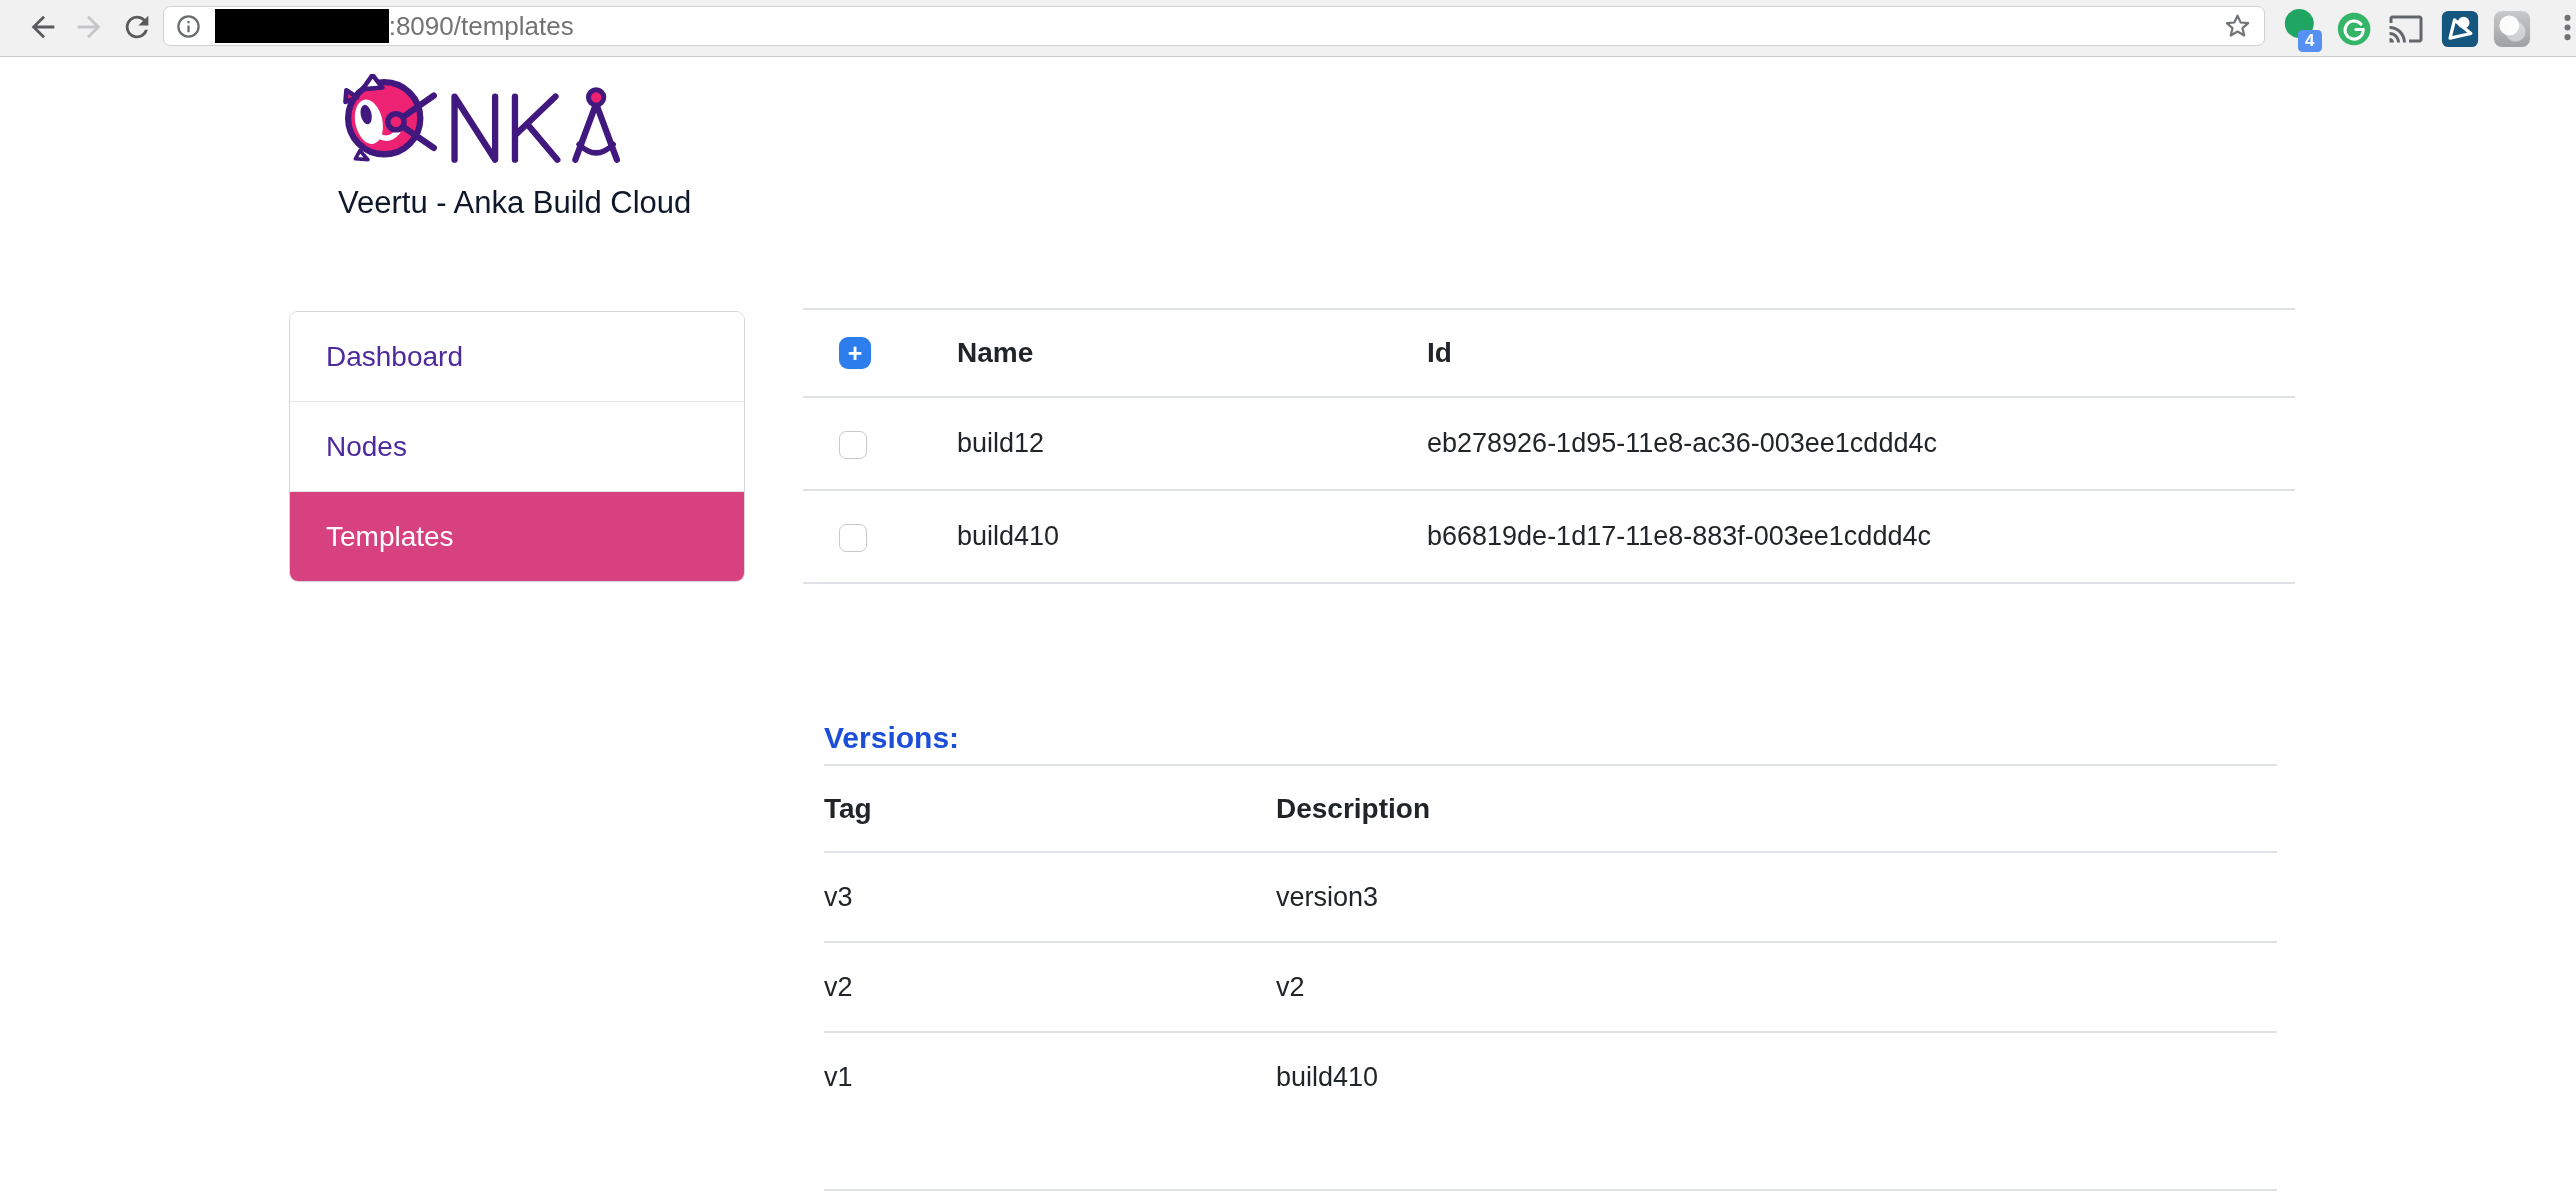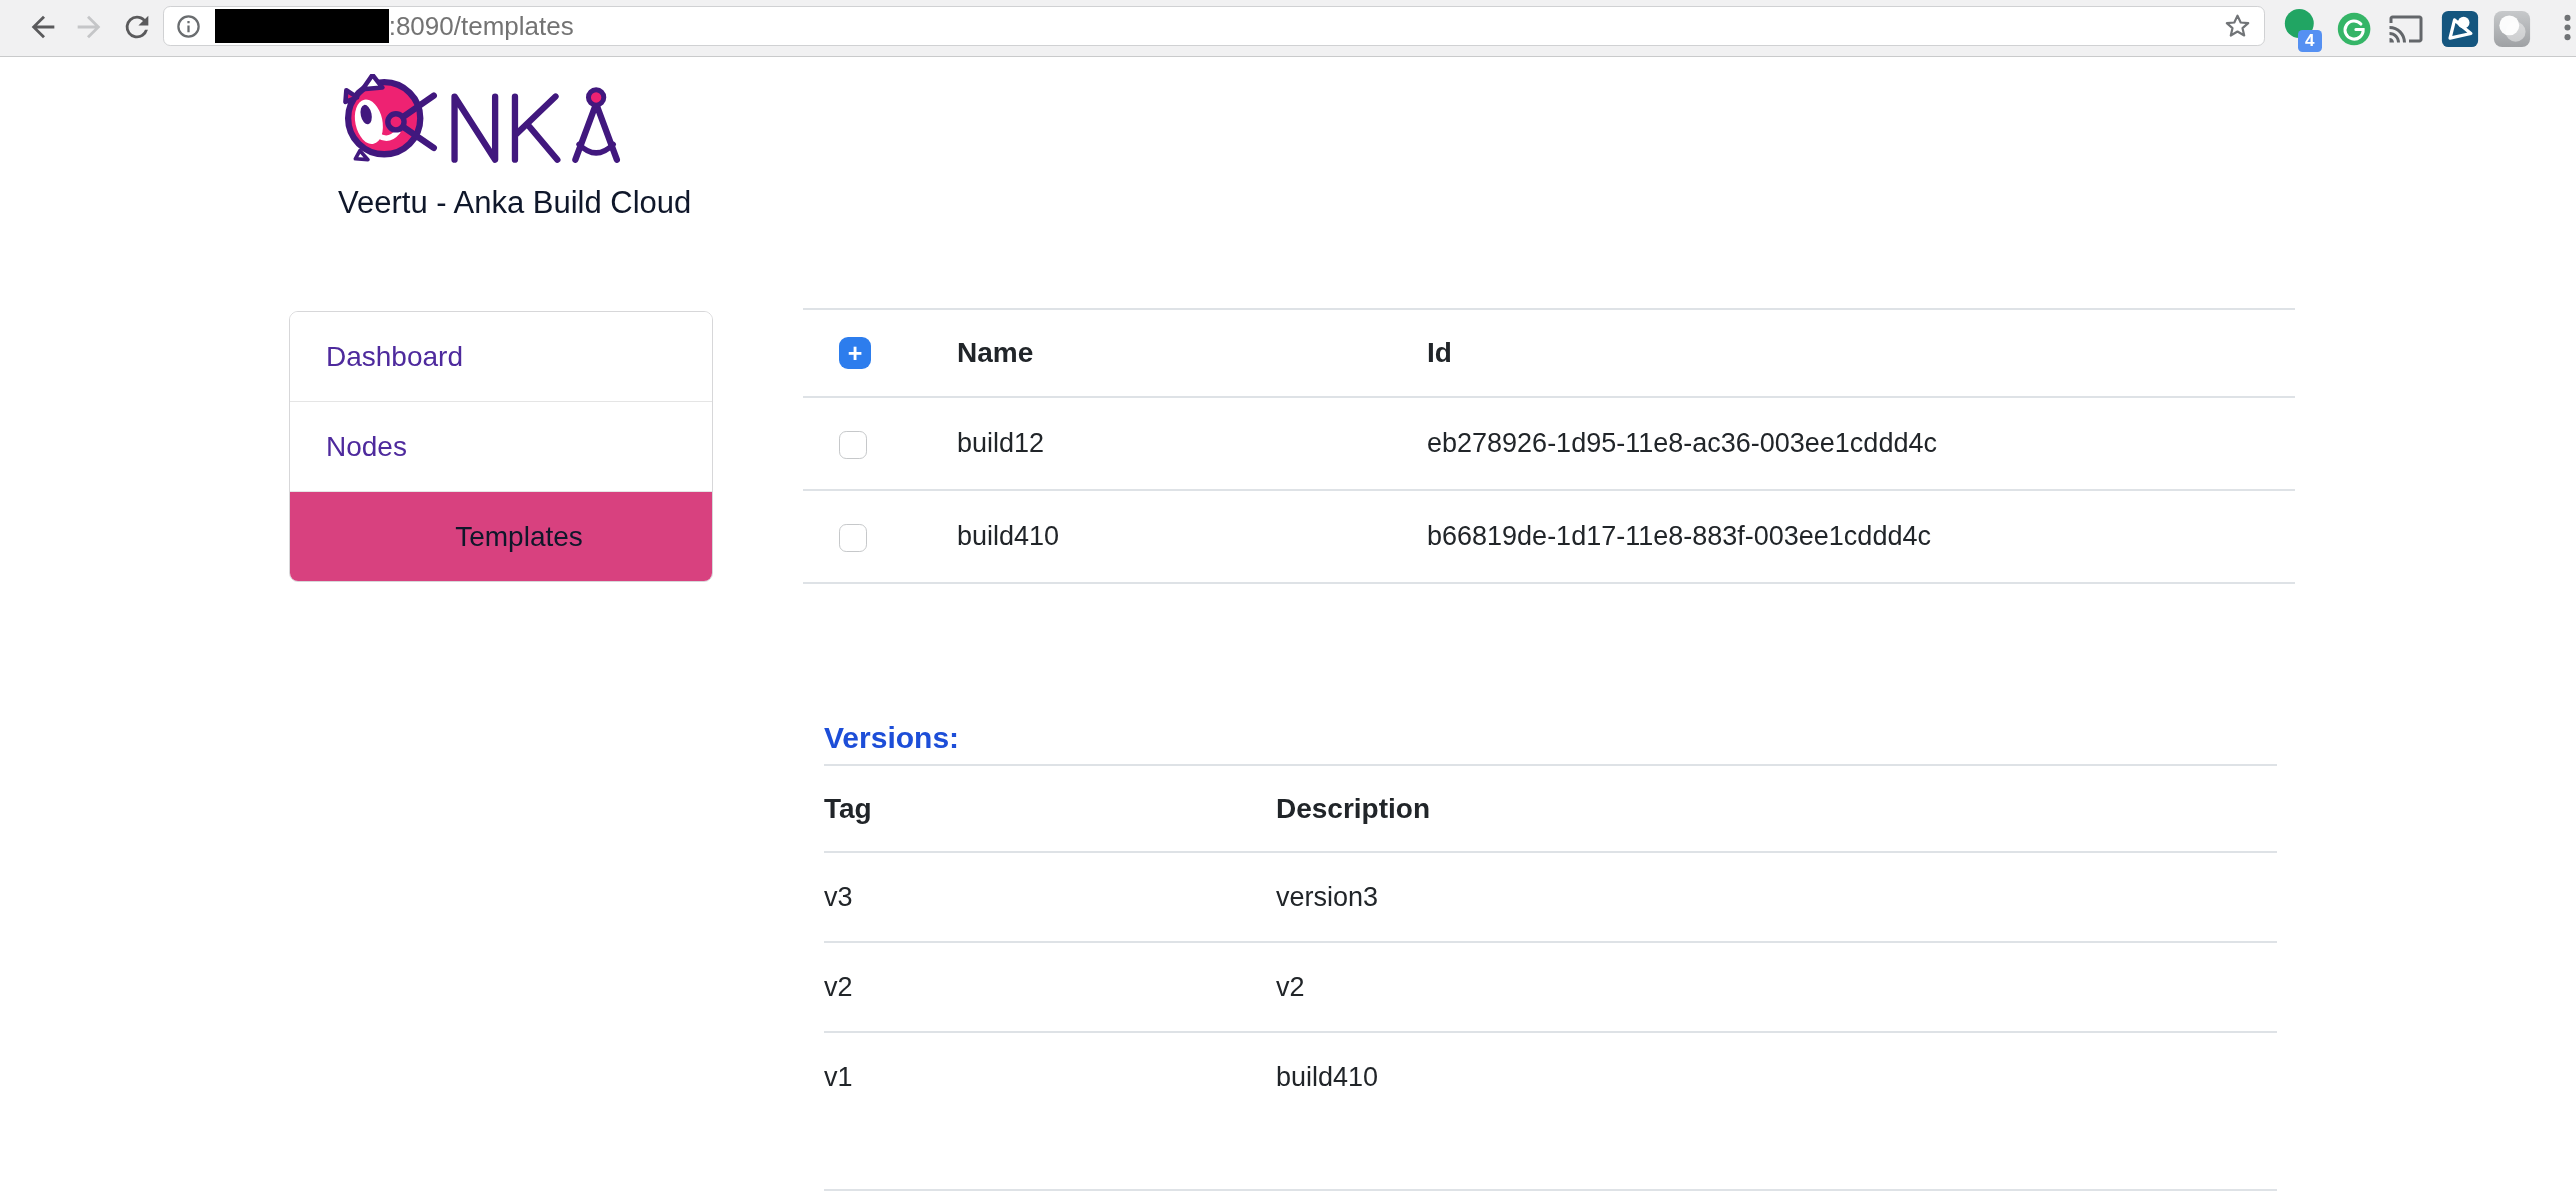--- a/index.html
+++ b/index.html
@@ -23,24 +23,24 @@
   .ext{position:relative;width:38px;height:42px;display:inline-block;cursor:pointer;}
   .ext svg{position:absolute;left:0;top:0;}
   .badge{position:absolute;left:14.5px;top:22px;width:24.4px;height:22px;background:#5590f2;border-radius:4.5px;color:#fff;font-size:17px;font-weight:bold;display:flex;align-items:center;justify-content:center;}
   .menu-dots{border:none;background:transparent;padding:0;margin-left:5.4px;cursor:pointer;}
 
   
   .logo{position:absolute;left:338px;top:74px;width:289px;height:101px;}
   .brand{position:absolute;left:338px;top:185px;font-size:31px;color:#0f172a;}
 
   
-  .sidebar{position:absolute;left:289px;top:311px;width:424px;border:1.8px solid #d7d7d9;border-radius:9px;overflow:hidden;background:#fff;box-sizing:border-box;}
+  .sidebar{position:absolute;left:289px;top:311px;width:456px;border:1.8px solid #d7d7d9;border-radius:9px;overflow:hidden;background:#fff;box-sizing:border-box;}
   .side-item{height:89px;line-height:89px;padding-left:36px;font-size:28px;color:#4e2a9d;border-bottom:1.8px solid #e5e5e5;cursor:pointer;background:#fff;}
   .side-item:last-child{border-bottom:none;}
-  .side-item.active{background:#d8417f;color:#0f172a;text-align:center;}
+  .side-item.active{background:#d8417f;color:#ffffff;}
 
   
   table{border-collapse:collapse;table-layout:fixed;}
   th,td{font-size:27px;color:#212529;text-align:left;vertical-align:middle;padding:0;}
   th{font-size:28px;font-weight:bold;}
   .tpl-table{position:absolute;left:803px;top:308px;width:1491px;}
   .tpl-table th{height:86px;border-top:2.7px solid #dee2e6;border-bottom:2.7px solid #dee2e6;}
   .tpl-table td{height:91px;border-bottom:2.7px solid #dee2e6;}
   .tpl-table .c1{text-align:left;padding-left:36px;}
   .ver-table{position:absolute;left:824px;top:764px;width:1453px;}

